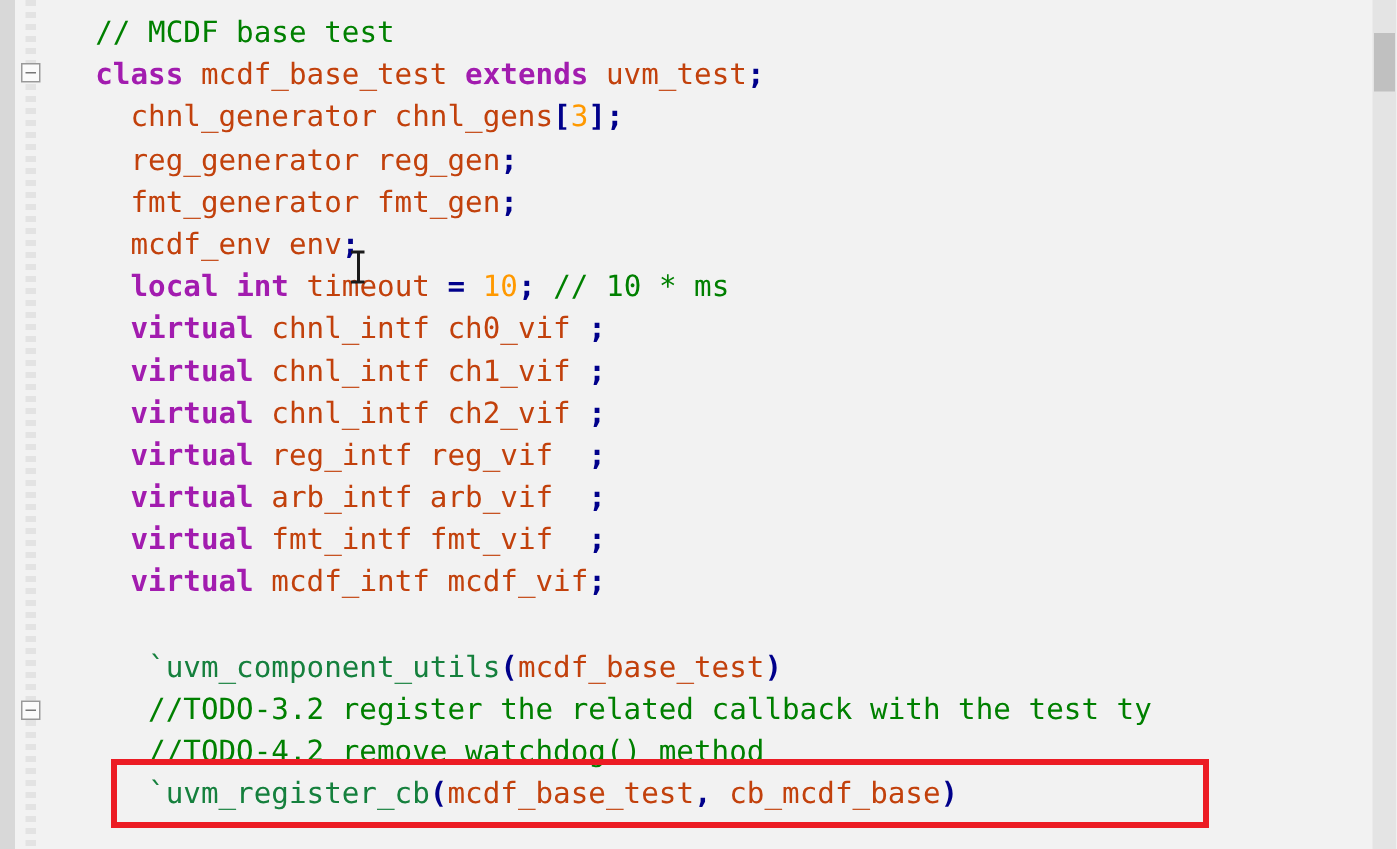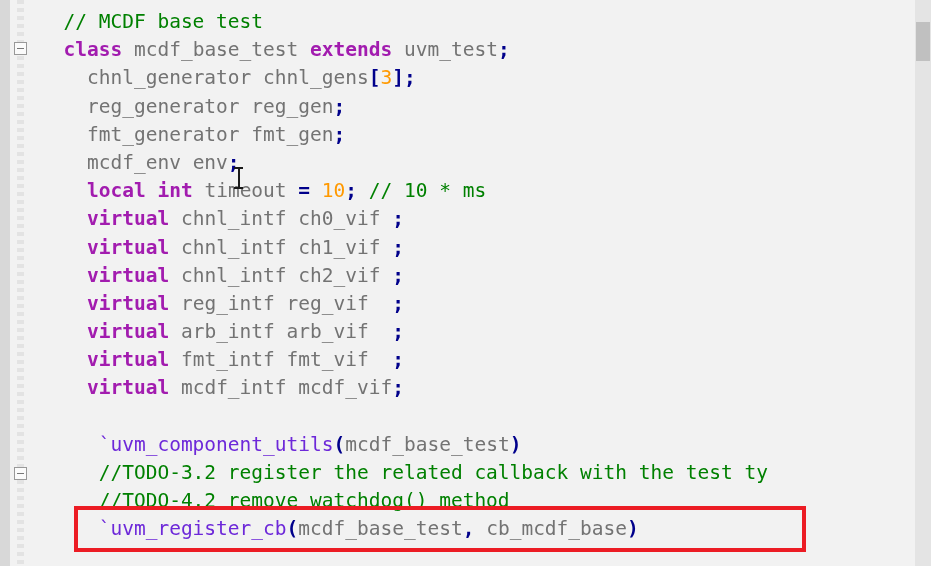--- a/index.html
+++ b/index.html
@@ -70,24 +70,24 @@
     font-family: "DejaVu Sans Mono", monospace;
     font-size: 19.5px;
     line-height: 28.2px;
     color: #3a3a3a;
   }
   .ln { display: block; height: 28.2px; }
 
   
   .t-cmt  { color: #008000; }
   .t-kw   { color: #a21caf; font-weight: bold; }
-  .t-id   { color: #737373; }
+  .t-id   { color: #c2410c; }
   .t-pun  { color: #00008b; font-weight: bold; }
   .t-num  { color: #ff9900; }
-  .t-mac  { color: #6d28d9; }
+  .t-mac  { color: #15803d; }
   .t-plain{ color: #3a3a3a; }
 
   
   .annot-box {
     position: absolute;
     left: 74px; top: 506px;
     width: 732px; height: 46px;
     border: 4px solid #ec1c24;
     background: transparent;
     pointer-events: none;

